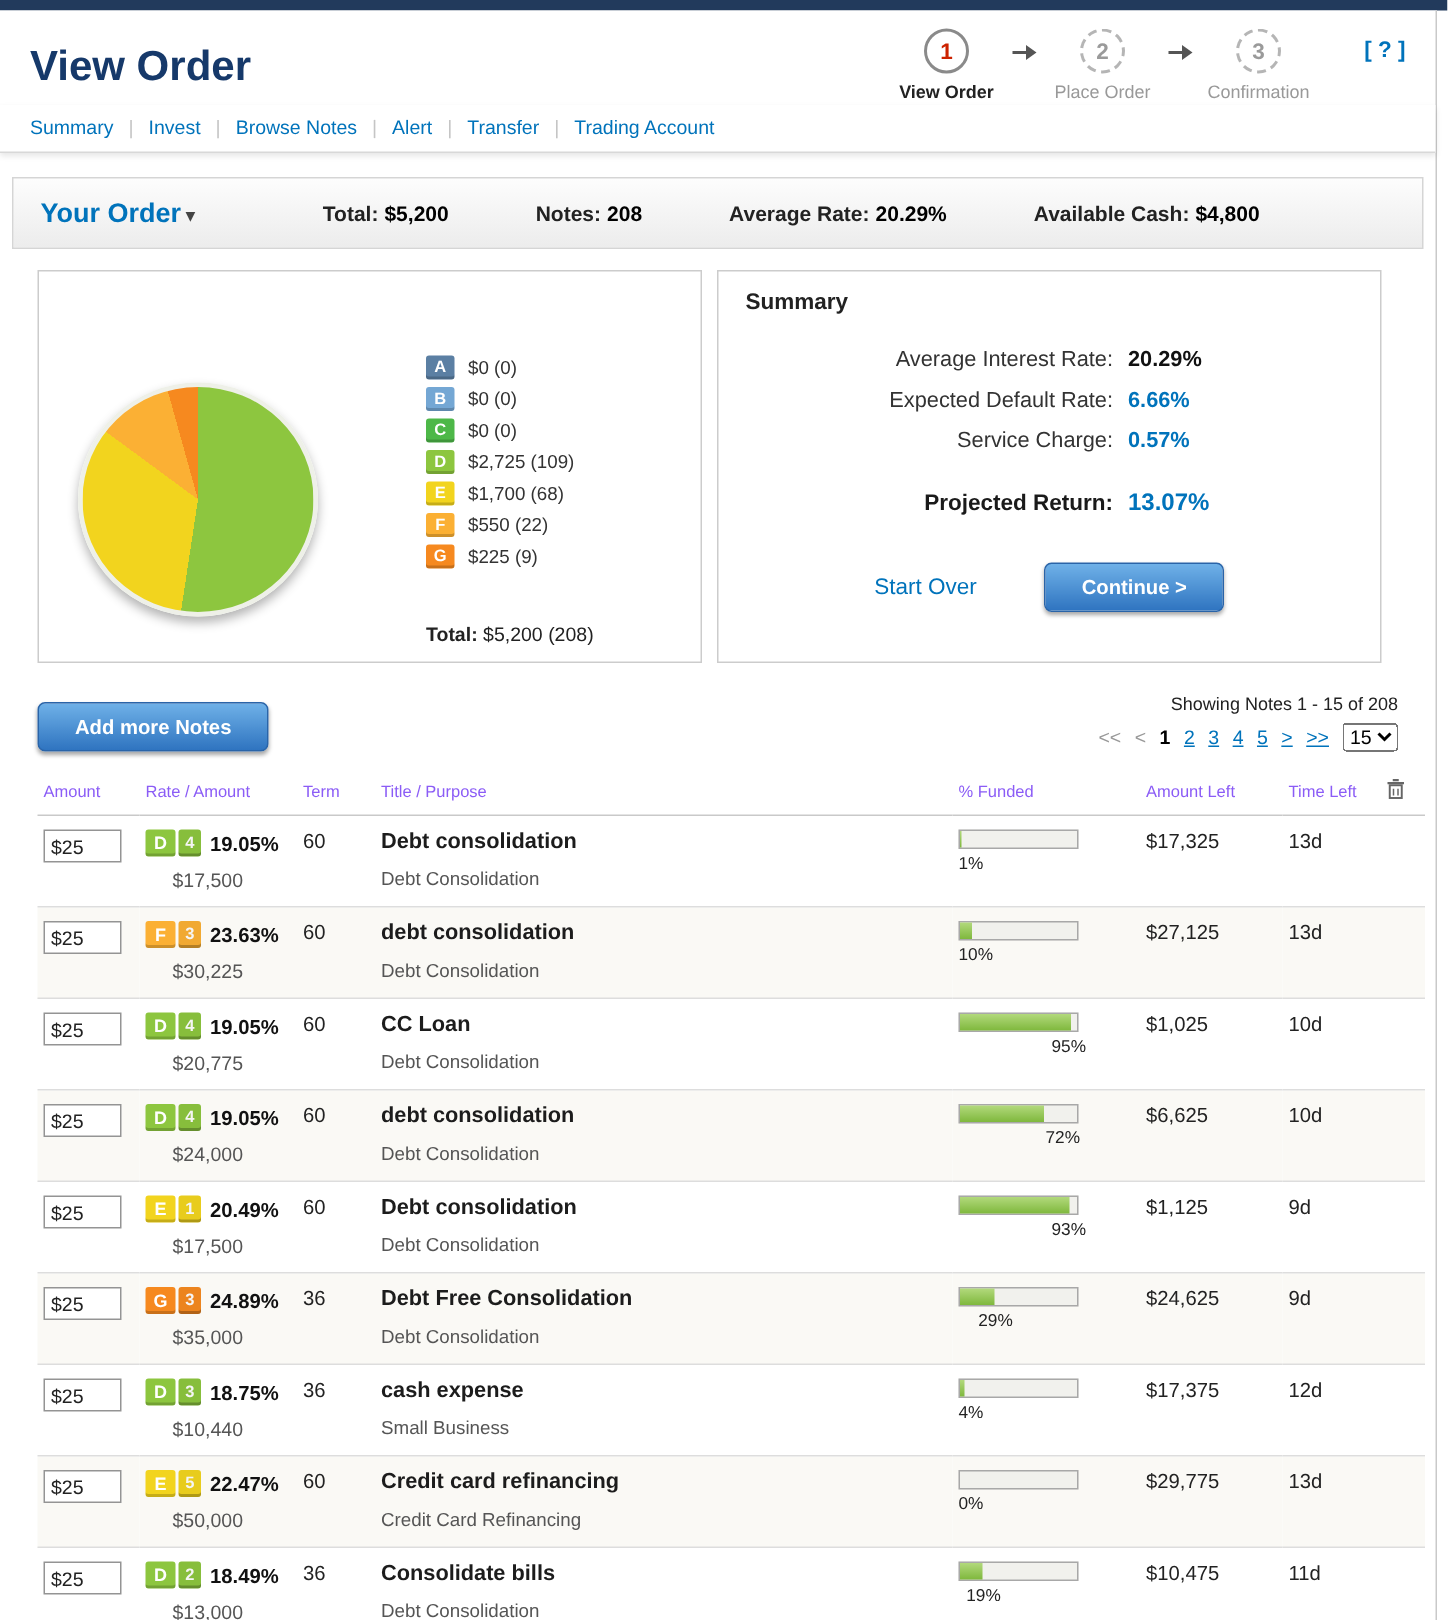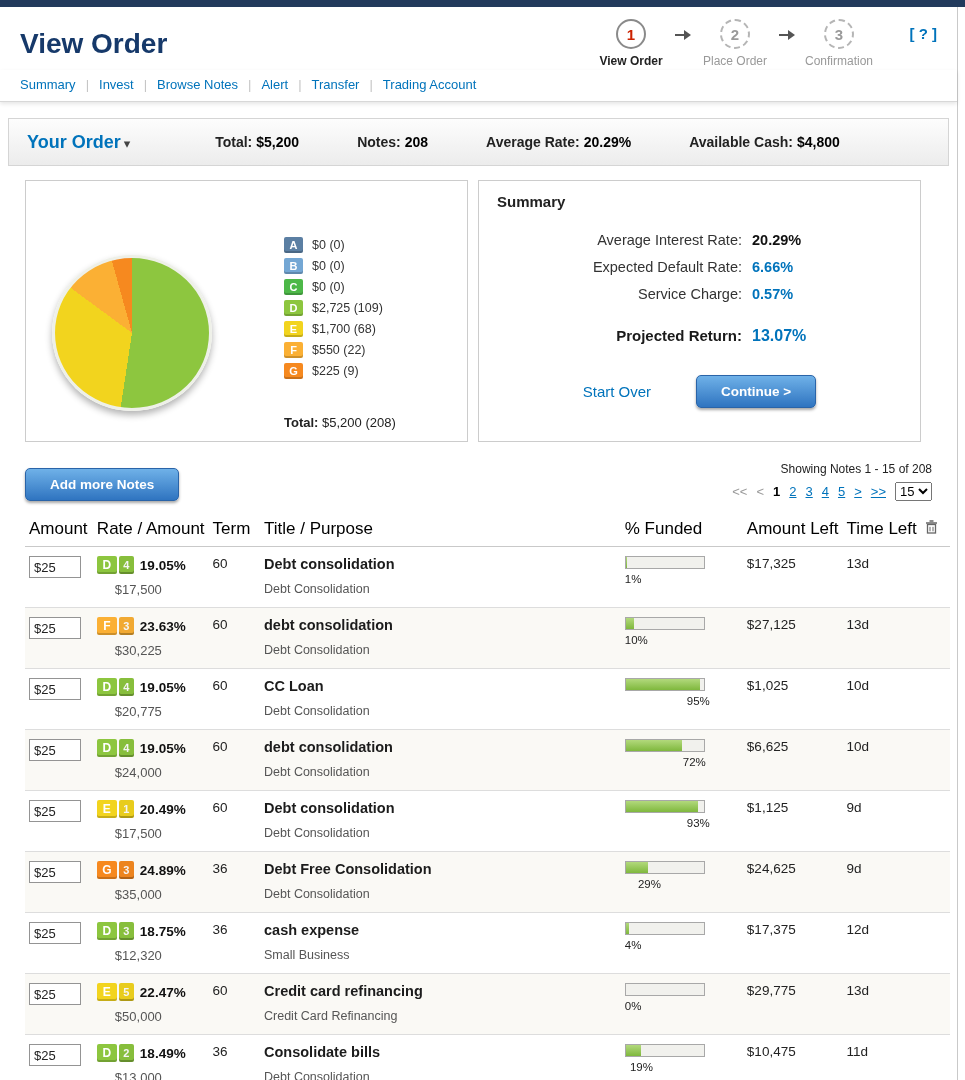--- a/index.html
+++ b/index.html
@@ -73,21 +73,21 @@
   .paging { display: flex; flex-direction: column; align-items: flex-end; gap: 6px; }
   .showing { font-size: 12px; color: #222; }
   .pager { display: flex; align-items: center; gap: 9px; font-size: 13px; }
   .pager .nav-dis { color: #999; }
   .pager a { color: #0073bb; }
   .pager .cur { font-weight: bold; color: #000; text-decoration: none; }
   .pager select { font-size: 13px; font-family: inherit; }
 
   
   table.notes { width: 925px; margin: 12px 8px 0 25px; border-collapse: collapse; }
-  table.notes thead th { color: #000000; font-weight: normal; text-align: left; font-size: 17px; padding: 6px 4px 7px; border-bottom: 1px solid #c9c9c9; white-space: nowrap; }
+  table.notes thead th { color: #8b5cf6; font-weight: normal; text-align: left; font-size: 11px; padding: 6px 4px 7px; border-bottom: 1px solid #c9c9c9; white-space: nowrap; }
   table.notes tbody td { border-bottom: 1px solid #ddd; padding: 9px 4px 10px; vertical-align: top; }
   table.notes tbody tr:nth-child(even) { background: #faf9f5; }
   .col-amount { width: 68px; } .col-rate { width: 105px; } .col-term { width: 52px; }
   .col-title { width: 385px; } .col-funded { width: 125px; } .col-left { width: 95px; }
   .col-time { width: 65px; } .col-trash { width: 30px; }
 
   .amt-input { width: 52px; height: 22px; border: 1px solid #949494; font-size: 13px; padding: 2px 4px; font-family: inherit; color: #222; background: #fff; }
   .grade-wrap { display: flex; align-items: center; }
   .grade-g { width: 20px; height: 18px; color: #fff; font-weight: bold; font-size: 12px; display: inline-flex; align-items: center; justify-content: center; border-radius: 2px; box-shadow: inset 0 -2px rgba(0,0,0,0.18); }
   .grade-s { width: 15px; height: 18px; color: #fff; font-weight: bold; font-size: 11px; display: inline-flex; align-items: center; justify-content: center; border-radius: 2px; margin-left: 2px; box-shadow: inset 0 -2px rgba(0,0,0,0.25); filter: brightness(0.96); }
@@ -423,21 +423,21 @@
   </tr>
 
   <tr>
     <td class="col-amount"><input class="amt-input" type="text" value="$25" style=""></td>
     <td class="col-rate">
       <div class="grade-wrap">
         <span class="grade-g" style="background: rgb(141, 198, 63);">D</span>
         <span class="grade-s" style="background: rgb(141, 198, 63);">3</span>
         <span class="rate">18.75%</span>
       </div>
-      <div class="loan-amt">$12,320</div>
+      <div class="loan-amt">$10,440</div>
     </td>
     <td class="col-term"><span class="term-val">36</span></td>
     <td class="col-title">
       <div class="note-title">cash expense</div>
       <div class="note-purpose">Small Business</div>
     </td>
     <td class="col-funded">
       <div class="fund-bar">
               <div class="fund-fill" style="width: 4%;"></div>
             </div>

